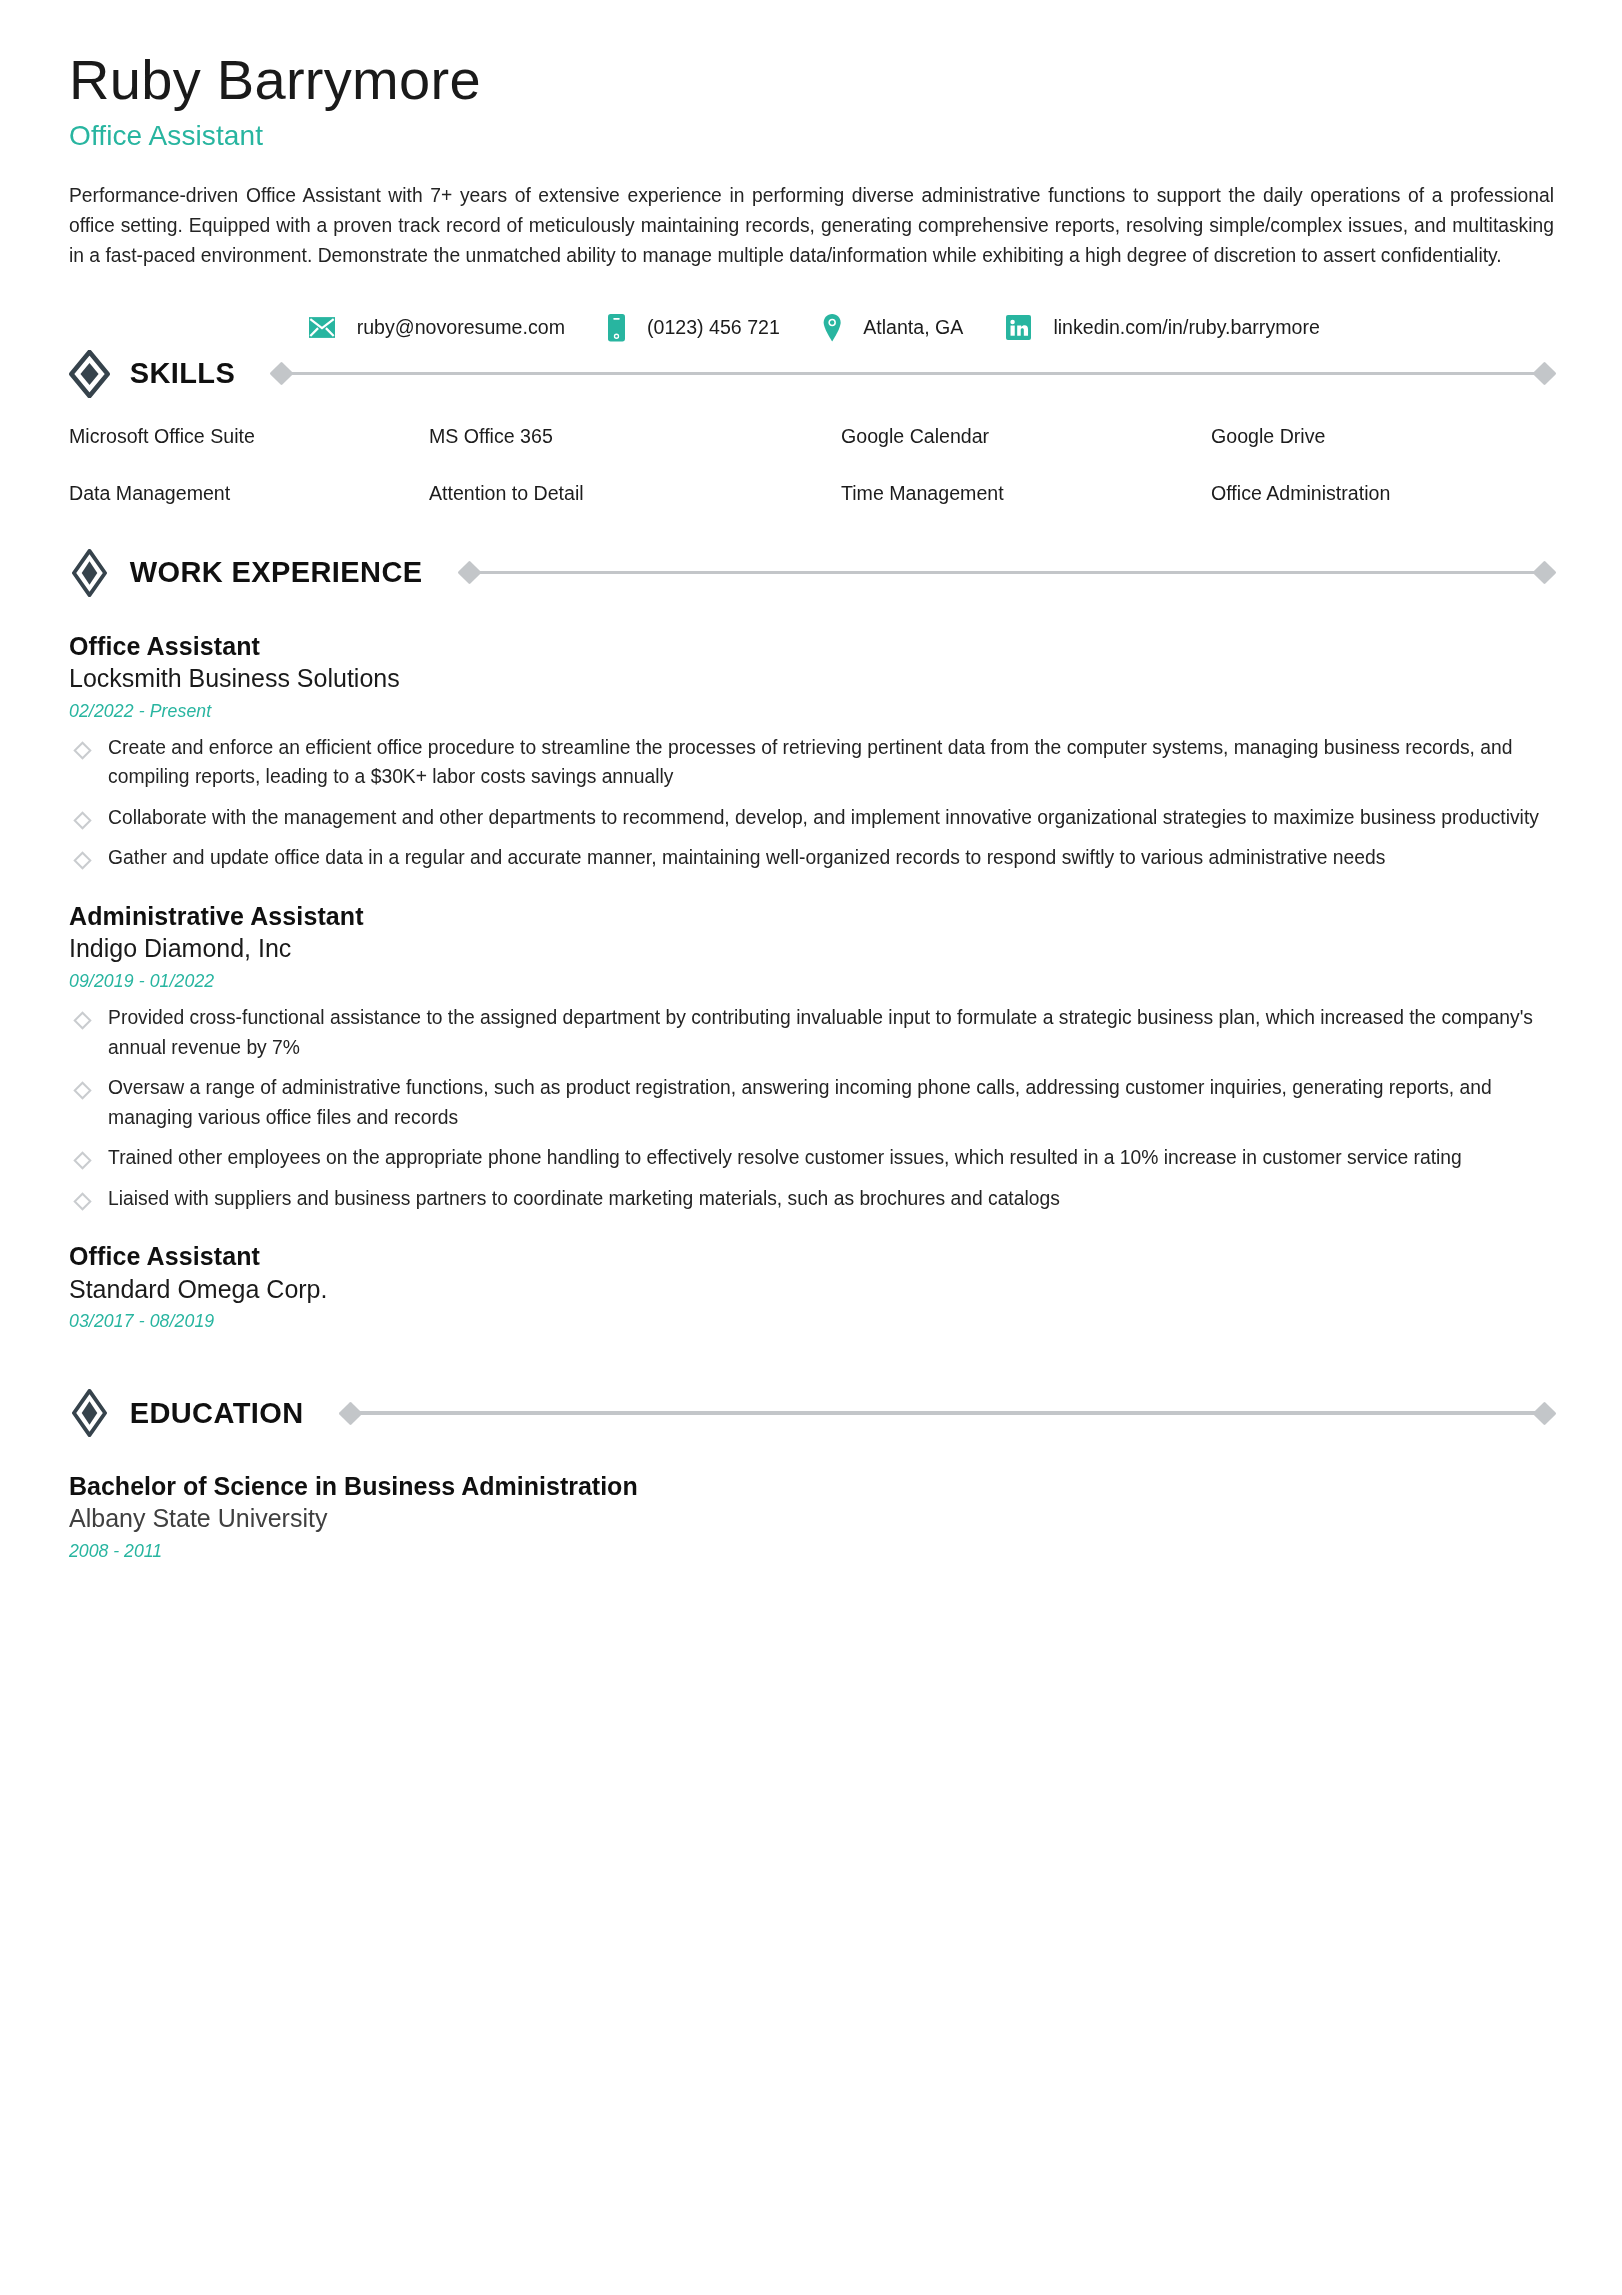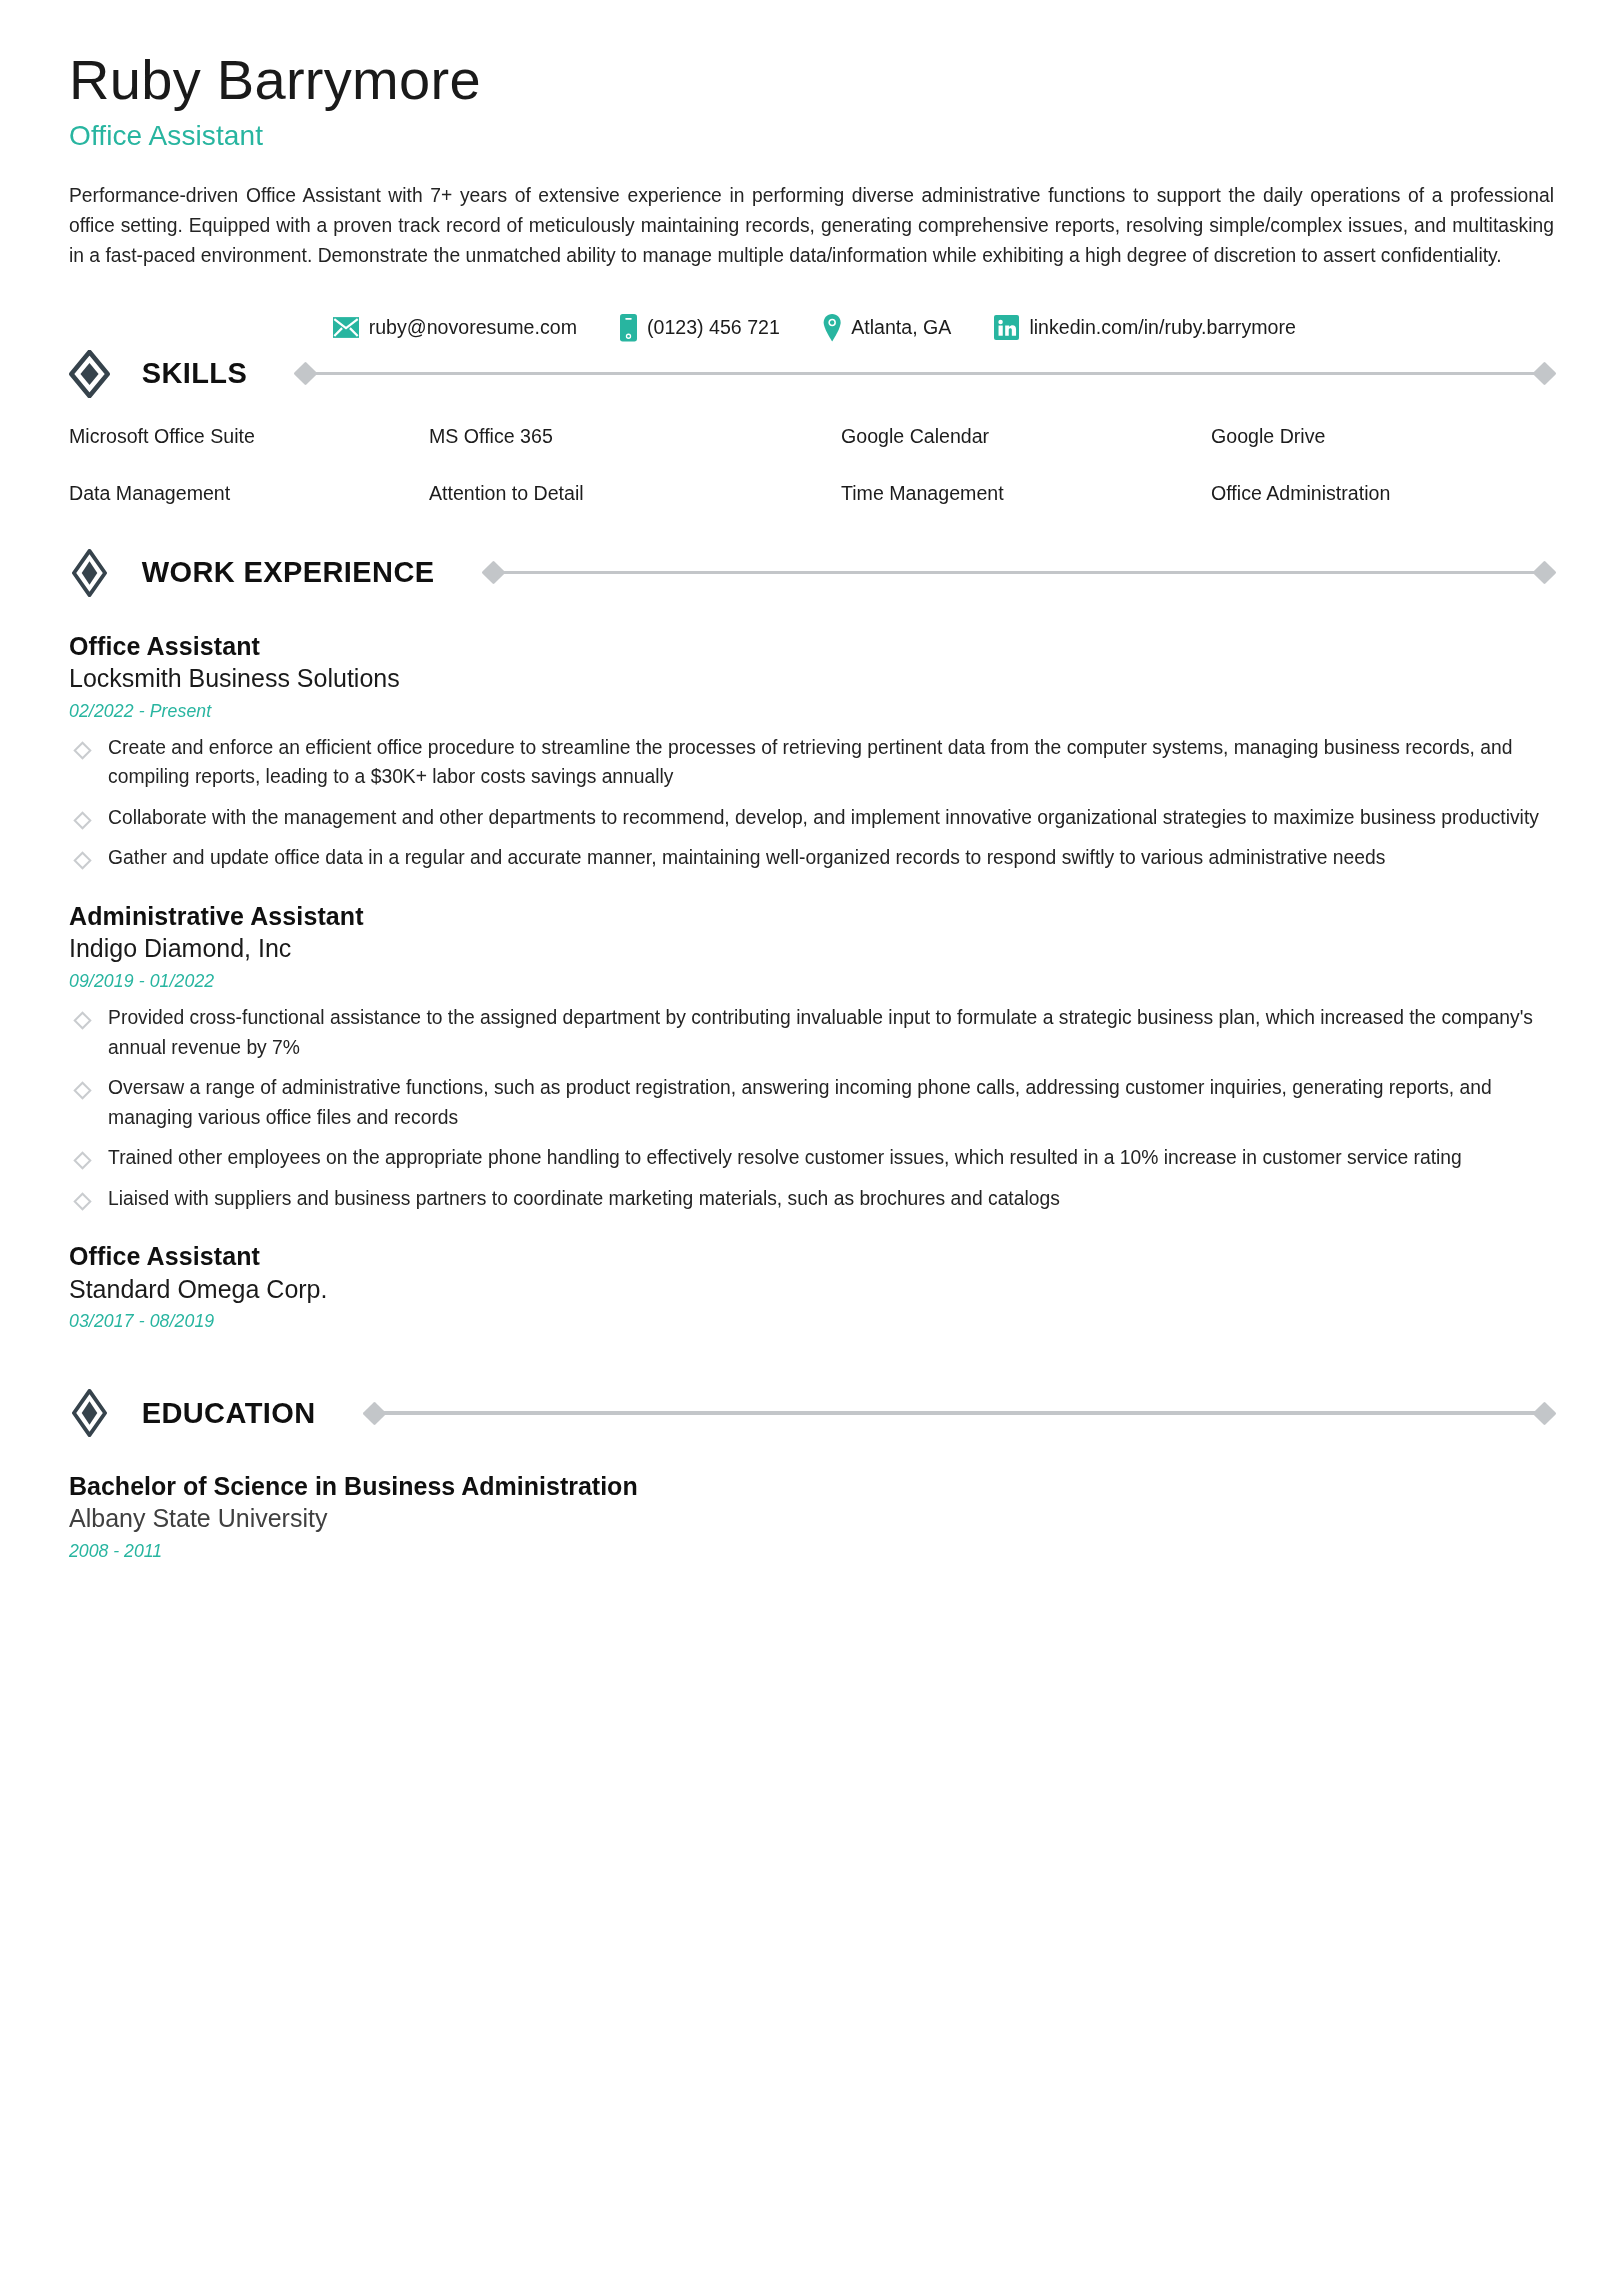--- a/index.html
+++ b/index.html
@@ -57,36 +57,36 @@
     margin-top: 43px;
     display: flex;
     align-items: center;
     justify-content: center;
     gap: 43px;
     padding-left: 6.5px;
   }
   .contact-item {
     display: flex;
     align-items: center;
-    gap: 10px;
+    gap: 22px;
   }
   .contact-text {
     font-size: 19.6px;
     color: #1c1c1c;
     line-height: 1;
     padding-bottom: 1.3px;
   }
   .ci-icon { display: block; }
 
   
   .section { margin-top: 0; }
   .section-head {
     display: flex;
     align-items: center;
-    gap: 16px;
+    gap: 4px;
     height: 60px;
   }
   .sec-diamond {
     flex: 0 0 auto;
     width: 41px;
     height: 48px;
     margin-right: 15.7px;
   }
   .sec-title {
     font-size: 29px;

